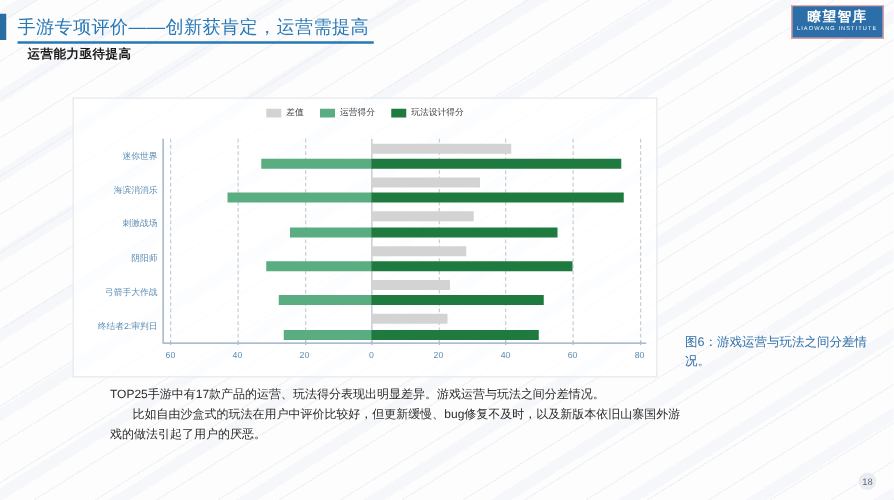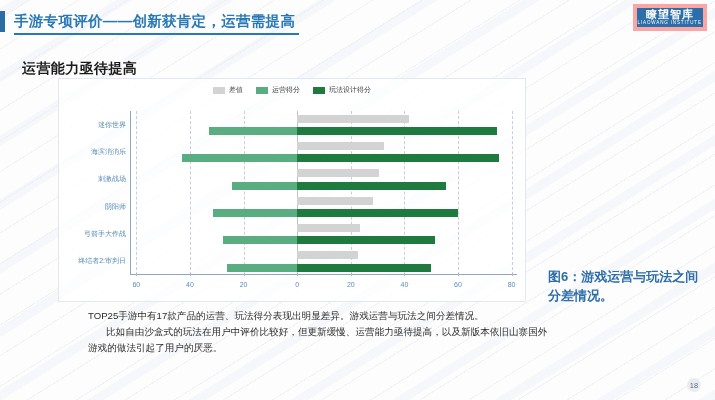--- a/index.html
+++ b/index.html
@@ -19,41 +19,41 @@
       repeating-linear-gradient(-32deg, rgba(236,240,245,0.45) 0px, rgba(236,240,245,0.45) 9px, rgba(255,255,255,0) 9px, rgba(255,255,255,0) 54px),
       #fdfdfe;
     z-index:0;
   }
   .content{ position:absolute; inset:0; z-index:2; }
 
   
   .title-row{ position:absolute; left:0; top:10px; height:22px; display:flex; align-items:center; }
   .title-bar{ width:5px; height:21px; background:#2b6ca3; margin-right:9px; }
   .title-text{
-    font-size:14.5px; font-weight:bold; color:#2878b5; letter-spacing:.3px;
+    font-size:14.5px; font-weight:normal; color:#2878b5; letter-spacing:.3px;
     white-space:nowrap;
   }
   .title-underline{
     position:absolute; left:14px; top:33px; width:285px; height:2px; background:#2878b5;
   }
 
   .logo{
     position:absolute; right:8px; top:4px;
     width:74px; height:27px;
     background:#2c6fa8;
-    border:4px solid #fca5a5;
+    border:1px solid #fca5a5;
     display:flex; flex-direction:column; align-items:center; justify-content:center;
     color:#ffffff; line-height:1;
   }
   .logo-cn{ font-size:11px; font-weight:bold; letter-spacing:1px; }
   .logo-en{ font-size:3.6px; letter-spacing:.7px; margin-top:2px; transform:scale(1.25); }
 
   .subtitle{
-    position:absolute; left:22px; top:60px;
-    font-size:14px; font-weight:bold; color:#1a1a1a; letter-spacing:.4px;font-family:Liberation Serif, serif;
+    position:absolute; left:22px; top:36px;
+    font-size:10px; font-weight:bold; color:#1a1a1a; letter-spacing:.4px;font-family:Liberation Serif, serif;
   }
 
   
   .chart-panel{
     position:absolute; left:58px; top:78px; width:468px; height:224px;
     background:rgba(255,255,255,0.72);
     border:1px solid #e3e8ee;
   }
 
   .legend{
@@ -96,21 +96,21 @@
   .xtick{
     position:absolute; top:4px; font-size:7px; color:#5b8db5;
     transform:translateX(-50%); white-space:nowrap;
   }
   .xticks{ position:absolute; left:72px; right:8px; bottom:10px; height:14px; }
   .tickmark{ position:absolute; top:-4px; width:1px; height:3px; background:#a9bccd; }
 
   
   .caption{
     position:absolute; left:548px; top:268px; width:160px;
-    font-size:13px; color:#2e6ea8; line-height:1.45; font-weight:700;
+    font-size:10px; color:#2e6ea8; line-height:1.45; font-weight:400;
   }
 
   
   .body-text{
     position:absolute; left:88px; top:308px; width:460px;
     font-size:9.6px; color:#2a2a2a; line-height:1.68;
   }
   .body-text p{ margin:0; }
   .body-text p.indent{ text-indent:18px; }
 
@@ -221,17 +221,17 @@
         <div class="tickmark" style="left: 84.7222%;"></div>
         <div class="xtick" style="left: 98.6111%;">80</div>
         <div class="tickmark" style="left: 98.6111%;"></div>
       </div>
   </div>
 
   <div class="caption">图6：游戏运营与玩法之间分差情况。</div>
 
   <div class="body-text">
     <p>TOP25手游中有17款产品的运营、玩法得分表现出明显差异。游戏运营与玩法之间分差情况。</p>
-    <p class="indent">比如自由沙盒式的玩法在用户中评价比较好，但更新缓慢、运营能力亟待提高，以及新版本依旧山寨国外游戏的做法引起了用户的厌恶。</p>
+    <p class="indent">比如自由沙盒式的玩法在用户中评价比较好，但更新缓慢、bug修复不及时，以及新版本依旧山寨国外游戏的做法引起了用户的厌恶。</p>
   </div>
 
   <div class="page-num">18</div>
 </div>
 
 </body></html>

